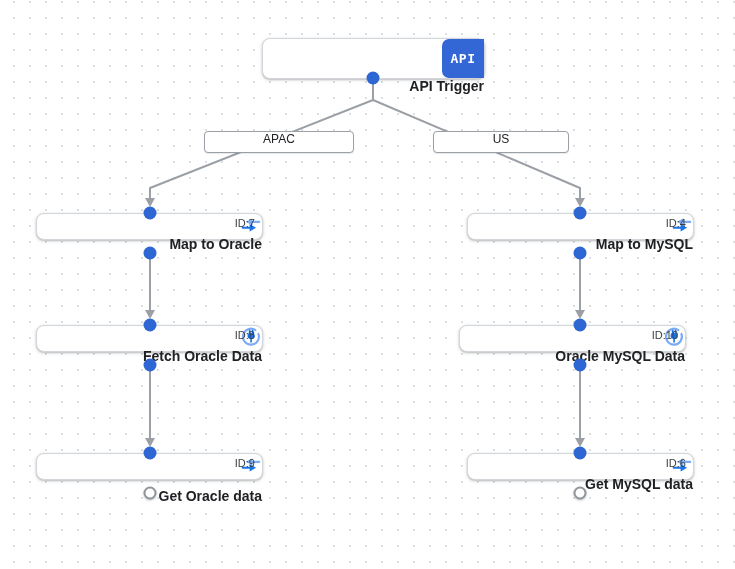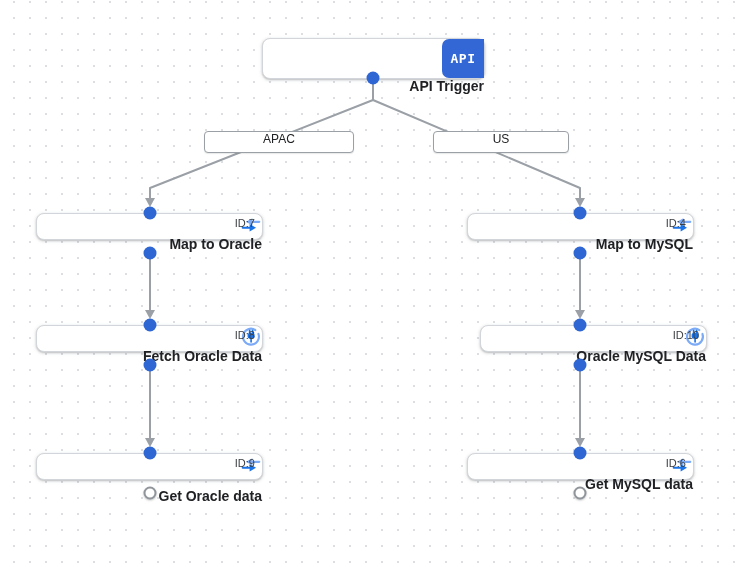--- a/index.html
+++ b/index.html
@@ -167,21 +167,21 @@
       <svg viewBox="0 0 24 24" width="22" height="22">
         <path d="M21 8.5 H13" stroke="#7baaf7" stroke-width="2.4" stroke-linecap="round" fill="none"></path>
         <polygon points="13.5,4.5 13.5,12.5 6.5,8.5" fill="#7baaf7"></polygon>
         <path d="M3 15 H11" stroke="#1a73e8" stroke-width="2.4" stroke-linecap="round" fill="none"></path>
         <polygon points="10.5,11 10.5,19 17.5,15" fill="#1a73e8"></polygon>
       </svg>
     </span>
     <span class="node-title">Map to MySQL</span>
   </div>
 
-  <div class="node task" style="left:480px; top:325px;">
+  <div class="node task" style="left:459px; top:325px;">
     <span class="id-badge">ID:10</span>
     <span class="icon-wrap">
       <svg viewBox="0 0 24 24" width="22" height="22">
         <path d="M16.8 4.4 A8.7 8.7 0 1 0 20.1 8.6" fill="none" stroke="#7baaf7" stroke-width="2.3" stroke-linecap="round"></path>
         <rect x="9.6" y="4.2" width="1.9" height="4.5" rx="0.9" fill="#1a73e8"></rect>
         <rect x="12.7" y="4.2" width="1.9" height="4.5" rx="0.9" fill="#1a73e8"></rect>
         <rect x="8.3" y="7.6" width="7.6" height="6.2" rx="2" fill="#1a73e8"></rect>
         <rect x="11.2" y="13" width="1.8" height="5.4" rx="0.9" fill="#1a73e8"></rect>
       </svg>
     </span>

